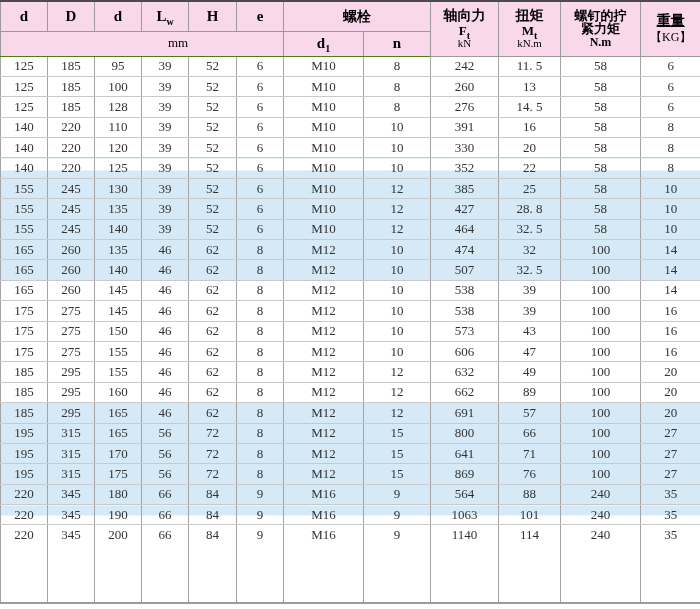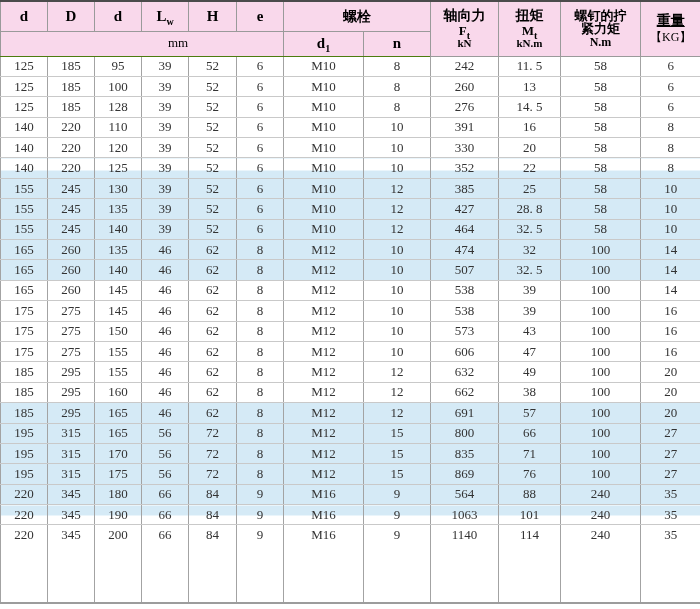--- a/index.html
+++ b/index.html
@@ -21,21 +21,21 @@
            border:1px solid #9a9a9a;
            font-weight:bold;color:#000;font-size:15px;line-height:1.1;}
   thead tr.h1{height:30px;}
   thead tr.h2{height:25px;}
   thead tr.h2 th{border-bottom:1px solid #4d7c0f;}
   thead th:last-child{border-right:none;}
   .cn{font-size:14px;}
   .cn.small{font-size:13px;line-height:1.05;}
   .underline{text-decoration:underline;}
   .sym{font-size:13px;line-height:1.05;}
-  .unit{font-weight:bold;font-size:11px;line-height:1.1;}
+  .unit{font-weight:normal;font-size:11px;line-height:1.1;}
   .nm{font-size:12px;margin-top:0;}
   .kg{font-weight:normal;font-size:12px;margin-top:2px;}
   .mm-cell{font-weight:normal;font-size:13px;padding-left:72px;}
   sub{font-size:10px;line-height:0;}
   tbody td{border-right:1px solid var(--grid-vertical);
            border-left:1px solid var(--grid-vertical);
            border-bottom:1px solid var(--grid-horizontal);
            font-size:13px;color:var(--text);background:#fff;}
   tbody td:last-child{border-right:none;}
   tbody tr{height:20.4px;margin-top:24px;}
@@ -328,21 +328,21 @@
       <tr class="hl-none">
         <td>185</td>
         <td>295</td>
         <td>160</td>
         <td>46</td>
         <td>62</td>
         <td>8</td>
         <td>M12</td>
         <td>12</td>
         <td>662</td>
-        <td>38</td>
+        <td>89</td>
         <td>100</td>
         <td>20</td>
       </tr>
       <tr class="hl-full">
         <td>185</td>
         <td>295</td>
         <td>165</td>
         <td>46</td>
         <td>62</td>
         <td>8</td>
@@ -369,21 +369,21 @@
       </tr>
       <tr class="hl-full">
         <td>195</td>
         <td>315</td>
         <td>170</td>
         <td>56</td>
         <td>72</td>
         <td>8</td>
         <td>M12</td>
         <td>15</td>
-        <td>835</td>
+        <td>641</td>
         <td>71</td>
         <td>100</td>
         <td>27</td>
       </tr>
       <tr class="hl-full">
         <td>195</td>
         <td>315</td>
         <td>175</td>
         <td>56</td>
         <td>72</td>

